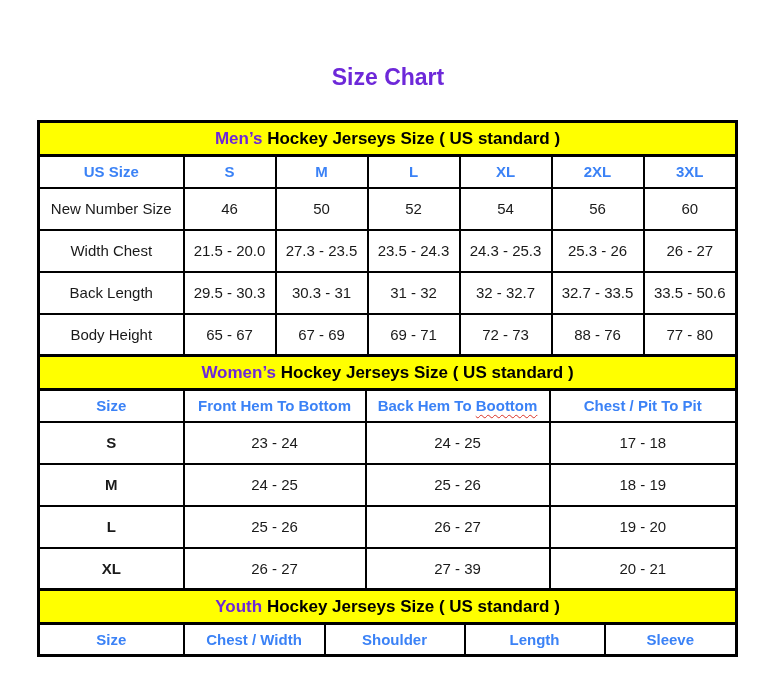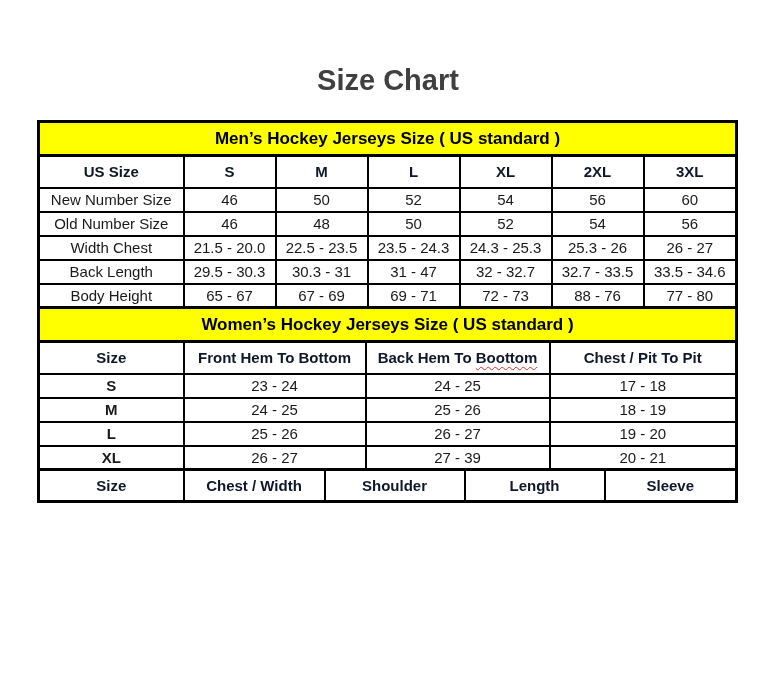--- a/index.html
+++ b/index.html
@@ -4,21 +4,21 @@
 <style>
   html, body { margin: 0; padding: 0; background: #ffffff; }
   body {
     width: 776px; height: 692px; position: relative;
     font-family: "Liberation Sans", sans-serif;
     color: #1a1a1a;
   }
   .page-title {
     position: absolute; top: 64px; left: 0; width: 776px;
     margin: 0; text-align: center;
-    font-size: 29px; font-weight: bold; color: #404040;
+    font-size: 23px; font-weight: bold; color: #6d28d9;
     font-family: "Liberation Sans", sans-serif;
   }
   .tables-wrap { position: absolute; left: 37px; top: 120px; width: 698px; }
   table.size-table {
     border-collapse: collapse; table-layout: fixed; width: 698px;
     border: 3px solid #000;
   }
   table.size-table + table.size-table { margin-top: -3px; border-radius: 29px; }
   table.size-table td {
     border: 2px solid #000;
@@ -27,24 +27,24 @@
     font-size: 15px; color: #1a1a1a;
     overflow: hidden; white-space: nowrap;
   }
   tr.band { height: 34px; }
   tr.band td {
     background: #ffff00;
     font-weight: bold; font-size: 17px; color: #000;
     border-top-width: 3px; border-bottom-width: 3px;
   }
   tr.cols { height: 32px; }
-  tr.cols td { font-weight: bold; color: #0f172a; }
-  tr.data-row { height: 24px; }
+  tr.cols td { font-weight: bold; color: #3b82f6; }
+  tr.data-row { height: 42px; }
   td.b { font-weight: bold; color: #000; }
-  .red { color: #000000; }
+  .red { color: #6d28d9; }
   .typo {
     text-decoration-line: underline;
     text-decoration-style: wavy;
     text-decoration-color: #d93025;
     text-decoration-thickness: 1px;
     text-underline-offset: 3px;
   }
 </style>
 </head>
 <body>
@@ -79,45 +79,36 @@
         <tr class="data-row">
           <td>New Number Size</td>
           <td>46</td>
           <td>50</td>
           <td>52</td>
           <td>54</td>
           <td>56</td>
           <td>60</td>
         </tr>
         <tr class="data-row">
-          <td>Old Number Size</td>
-          <td>46</td>
-          <td>48</td>
-          <td>50</td>
-          <td>52</td>
-          <td>54</td>
-          <td>56</td>
-        </tr>
-        <tr class="data-row">
           <td>Width Chest</td>
           <td>21.5 - 20.0</td>
-          <td>22.5 - 23.5</td>
+          <td>27.3 - 23.5</td>
           <td>23.5 - 24.3</td>
           <td>24.3 - 25.3</td>
           <td>25.3 - 26</td>
           <td>26 - 27</td>
         </tr>
         <tr class="data-row">
           <td>Back Length</td>
           <td>29.5 - 30.3</td>
           <td>30.3 - 31</td>
-          <td>31 - 47</td>
+          <td>31 - 32</td>
           <td>32 - 32.7</td>
           <td>32.7 - 33.5</td>
-          <td>33.5 - 34.6</td>
+          <td>33.5 - 50.6</td>
         </tr>
         <tr class="data-row">
           <td>Body Height</td>
           <td>65 - 67</td>
           <td>67 - 69</td>
           <td>69 - 71</td>
           <td>72 - 73</td>
           <td>88 - 76</td>
           <td>77 - 80</td>
         </tr>
@@ -170,20 +161,23 @@
 
   <table class="size-table" id="t2">
     <colgroup>
       <col style="width:145px">
         <col style="width:141px">
         <col style="width:140px">
       <col style="width:140px">
         <col style="width:132px">
     </colgroup>
   <tbody>
+        <tr class="band">
+          <td colspan="5"><span class="red">Youth</span><span> Hockey Jerseys Size ( US standard )</span></td>
+        </tr>
         <tr class="cols">
           <td>Size</td>
           <td>Chest / Width</td>
           <td>Shoulder</td>
           <td>Length</td>
           <td>Sleeve</td>
         </tr>
       </tbody>
     </table>
 

